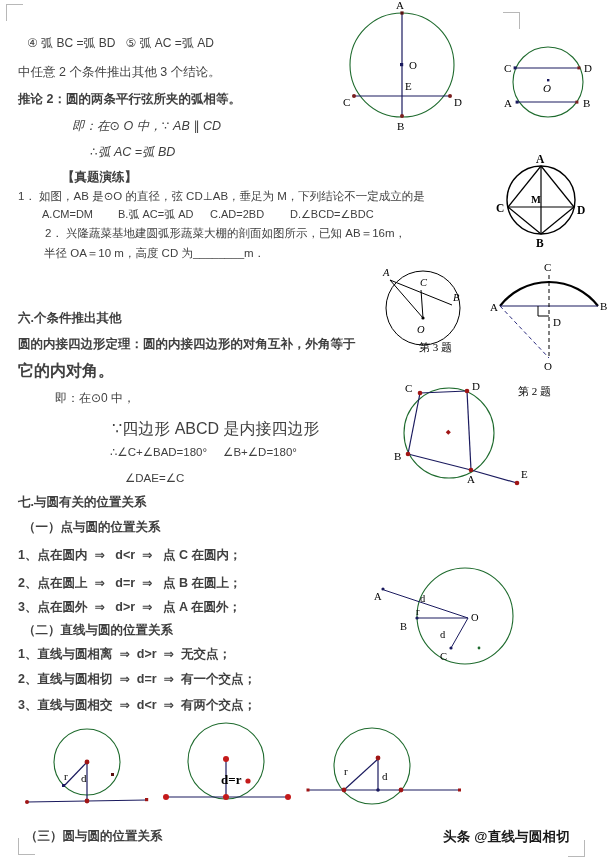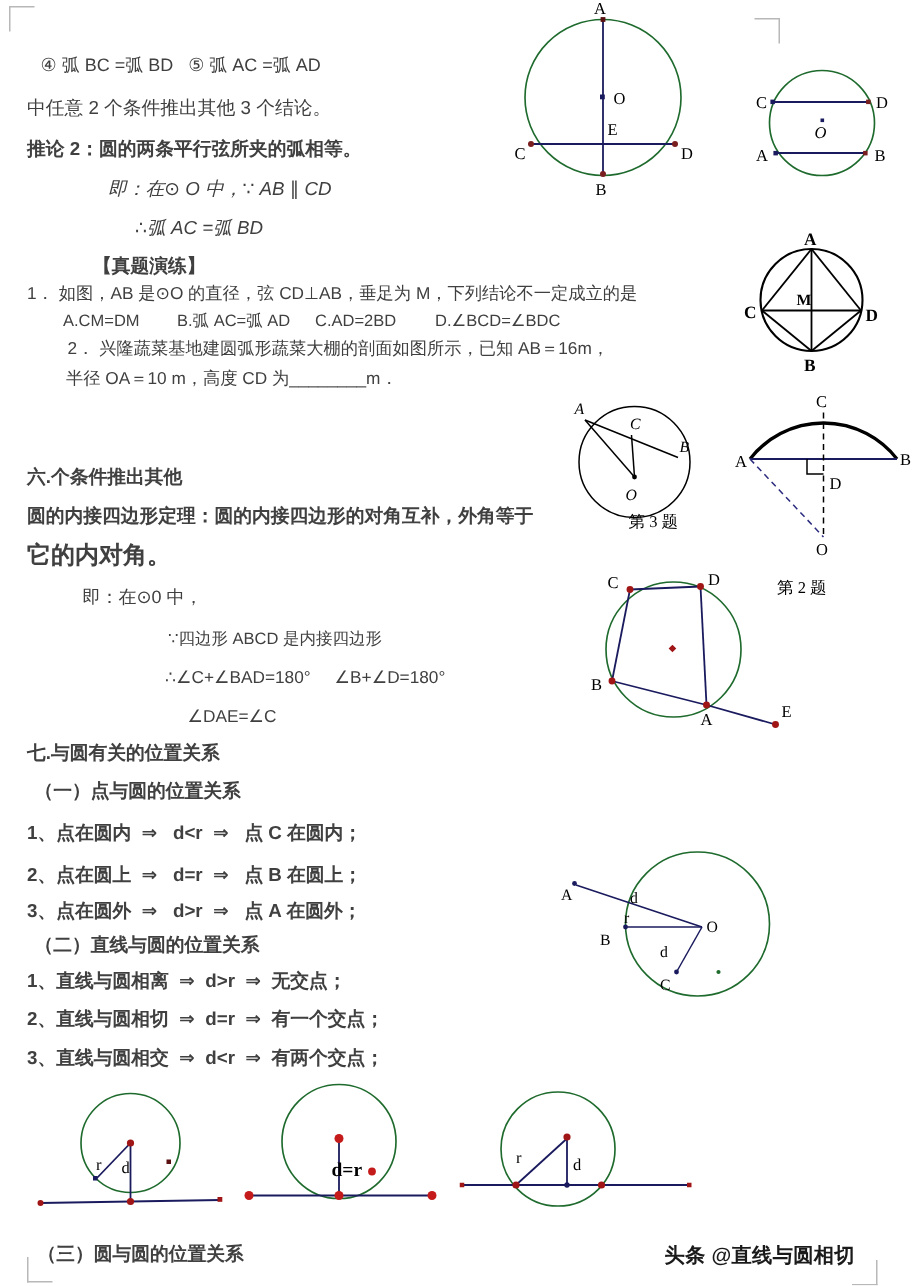--- a/index.html
+++ b/index.html
@@ -78,21 +78,21 @@
   <div class="abs txt" style="left:44px; top:248px; font-size:11.5px;">半径 OA＝10 m，高度 CD 为________m．</div>
 
 
   <div class="abs txt bold" style="left:18px; top:312px; font-size:12.5px;">六.个条件推出其他</div>
 
   <div class="abs txt bold" style="left:18px; top:338px; font-size:12.5px;">圆的内接四边形定理：圆的内接四边形的对角互补，外角等于</div>
   <div class="abs txt bold" style="left:18px; top:363px; font-size:16px;">它的内对角。</div>
 
   <div class="abs txt" style="left:55px; top:392px; font-size:12px;">即：在⊙0 中，</div>
 
-  <div class="abs txt" style="left:112px; top:421px; font-size:11px;">∵四边形 ABCD 是内接四边形</div>
+  <div class="abs txt" style="left:112px; top:421px; font-size:16px;">∵四边形 ABCD 是内接四边形</div>
   <div class="abs txt" style="left:110px; top:447px; font-size:11.5px;">∴∠C+∠BAD=180°     ∠B+∠D=180°</div>
   <div class="abs txt" style="left:125px; top:473px; font-size:11.5px;">∠DAE=∠C</div>
 
   <div class="abs txt bold" style="left:18px; top:496px; font-size:12.5px;">七.与圆有关的位置关系</div>
 
   <div class="abs txt bold" style="left:23px; top:521px; font-size:12.5px;">（一）点与圆的位置关系</div>
 
   <div class="abs txt bold" style="left:18px; top:549px; font-size:12.5px;">1、点在圆内  ⇒   d&lt;r  ⇒   点 C 在圆内；</div>
   <div class="abs txt bold" style="left:18px; top:577px; font-size:12.5px;">2、点在圆上  ⇒   d=r  ⇒   点 B 在圆上；</div>
   <div class="abs txt bold" style="left:18px; top:601px; font-size:12.5px;">3、点在圆外  ⇒   d&gt;r  ⇒   点 A 在圆外；</div>

